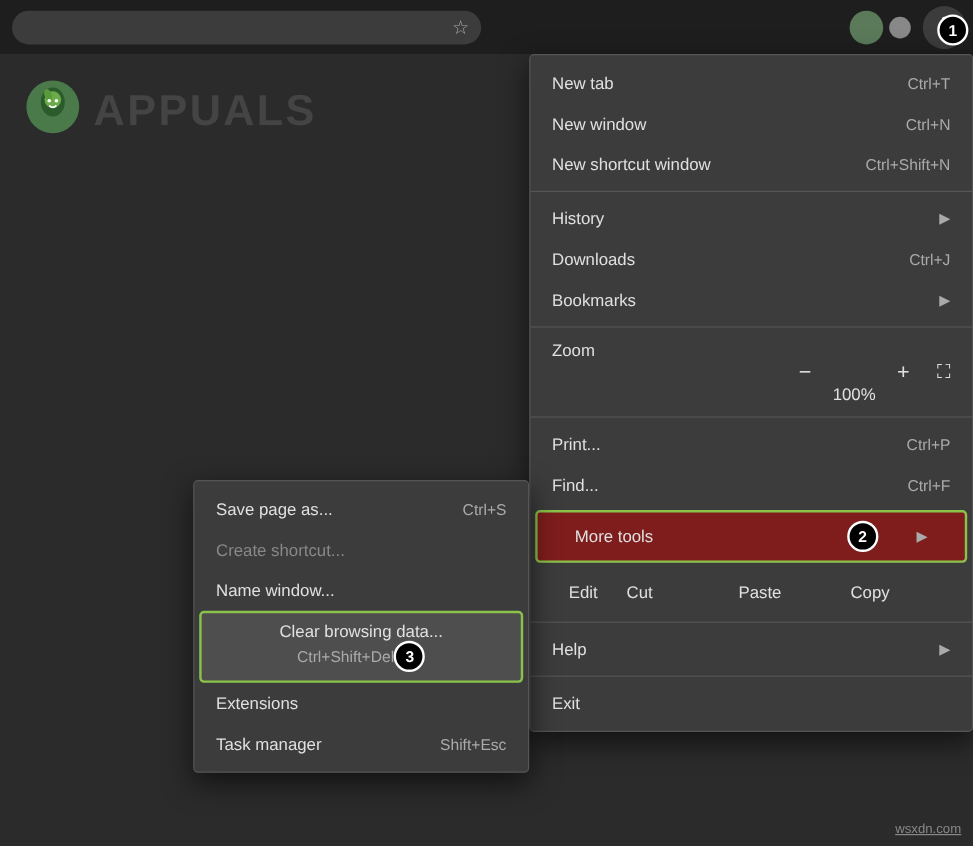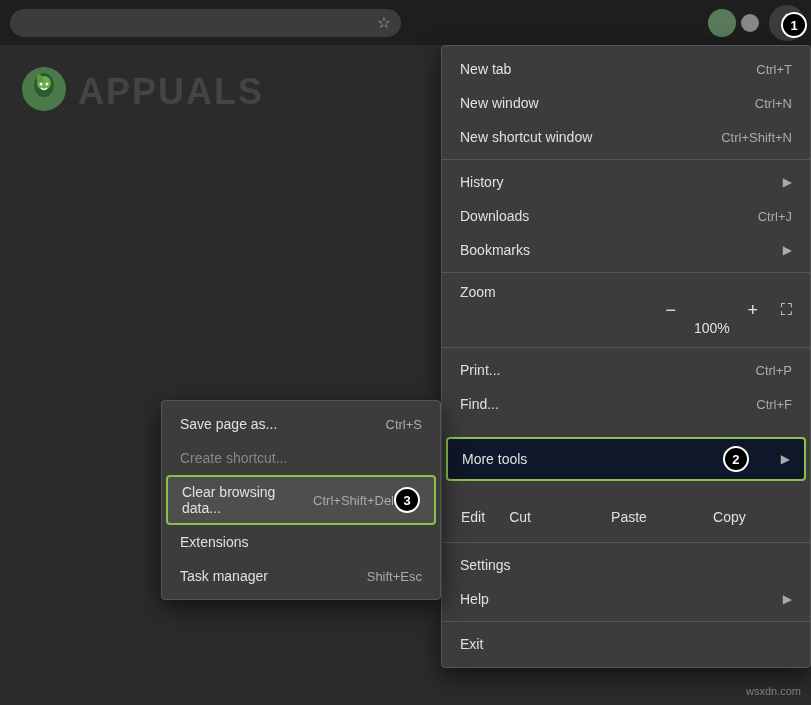--- a/index.html
+++ b/index.html
@@ -170,25 +170,25 @@
       display: flex;
       align-items: center;
       justify-content: space-between;
       padding: 9px 18px;
       color: #e0e0e0;
       cursor: pointer;
       position: relative;
     }
 
     .menu-item.highlighted {
-      background: #0f172a;
+      background: #7f1d1d;
       border: 2px solid #8bc34a;
       border-radius: 4px;
-      margin: 16px 4px;
-      padding: 7px 14px;
+      margin: 4px 4px;
+      padding: 7px 31px;
     }
 
     .menu-item-label {
       color: #e0e0e0;
       font-size: 14px;
     }
 
     .menu-item-shortcut {
       color: #aaa;
       font-size: 13px;
@@ -250,21 +250,21 @@
       margin-left: 6px;
       font-size: 16px;
       cursor: pointer;
       color: #e0e0e0;
     }
 
     
     .edit-row {
       display: flex;
       align-items: center;
-      padding: 5px 7px;
+      padding: 5px 20px;
       gap: 2px;
     }
 
     .edit-label {
       color: #e0e0e0;
       font-size: 14px;
       flex: 0 0 auto;
       padding: 6px 12px;
     }
 
@@ -301,33 +301,35 @@
       color: #e0e0e0;
       cursor: pointer;
     }
 
     .submenu-item.highlighted {
       background: #4e4e4e;
       border: 2px solid #8bc34a;
       border-radius: 4px;
       margin: 0 4px;
       padding: 7px 14px;
+      flex-direction: column;
     }
 
     .submenu-item.dimmed {
       color: #888;
     }
 
     
     .watermark {
       position: absolute;
       bottom: 8px;
       right: 10px;
       color: #888;
       font-size: 11px;
+      text-decoration: underline;
     }
   </style>
 </head>
 <body>
 
 <div class="browser-topbar">
   <div class="address-bar">
     <span class="address-bar-text"></span>
     <span class="star-icon">☆</span>
   </div>
@@ -440,23 +442,20 @@
 
   <div class="edit-row">
     <span class="edit-label">Edit</span>
     <span class="edit-btn">Cut</span>
     <span class="edit-btn">Paste</span>
     <span class="edit-btn">Copy</span>
   </div>
 
   <div class="menu-divider"></div>
 
-  <div class="menu-item">
-    <span class="menu-item-label">Settings</span>
-  </div>
 
   <div class="menu-item">
     <span class="menu-item-label">Help</span>
     <span class="menu-item-arrow">▶</span>
   </div>
 
   <div class="menu-divider"></div>
 
   <div class="menu-item">
     <span class="menu-item-label">Exit</span>
@@ -468,20 +467,23 @@
 
   <div class="submenu-item">
     <span class="menu-item-label">Save page as...</span>
     <span class="menu-item-shortcut">Ctrl+S</span>
   </div>
 
   <div class="submenu-item dimmed">
     <span class="menu-item-label" style="color:#888;">Create shortcut...</span>
   </div>
 
+  <div class="submenu-item">
+    <span class="menu-item-label">Name window...</span>
+  </div>
 
   <div class="submenu-item highlighted" style="position:relative; border: 2px solid #8bc34a; border-radius:4px; margin:0 4px; padding:7px 14px; display:flex; justify-content:space-between; align-items:center;">
     <span class="menu-item-label">Clear browsing data...</span>
     <div style="display:flex; align-items:center; ">
       <span class="menu-item-shortcut">Ctrl+Shift+Del</span>
 
       <div class="step-badge" style="position:relative; top:auto; right:auto;">
         <span>3</span>
       </div>
     </div>

